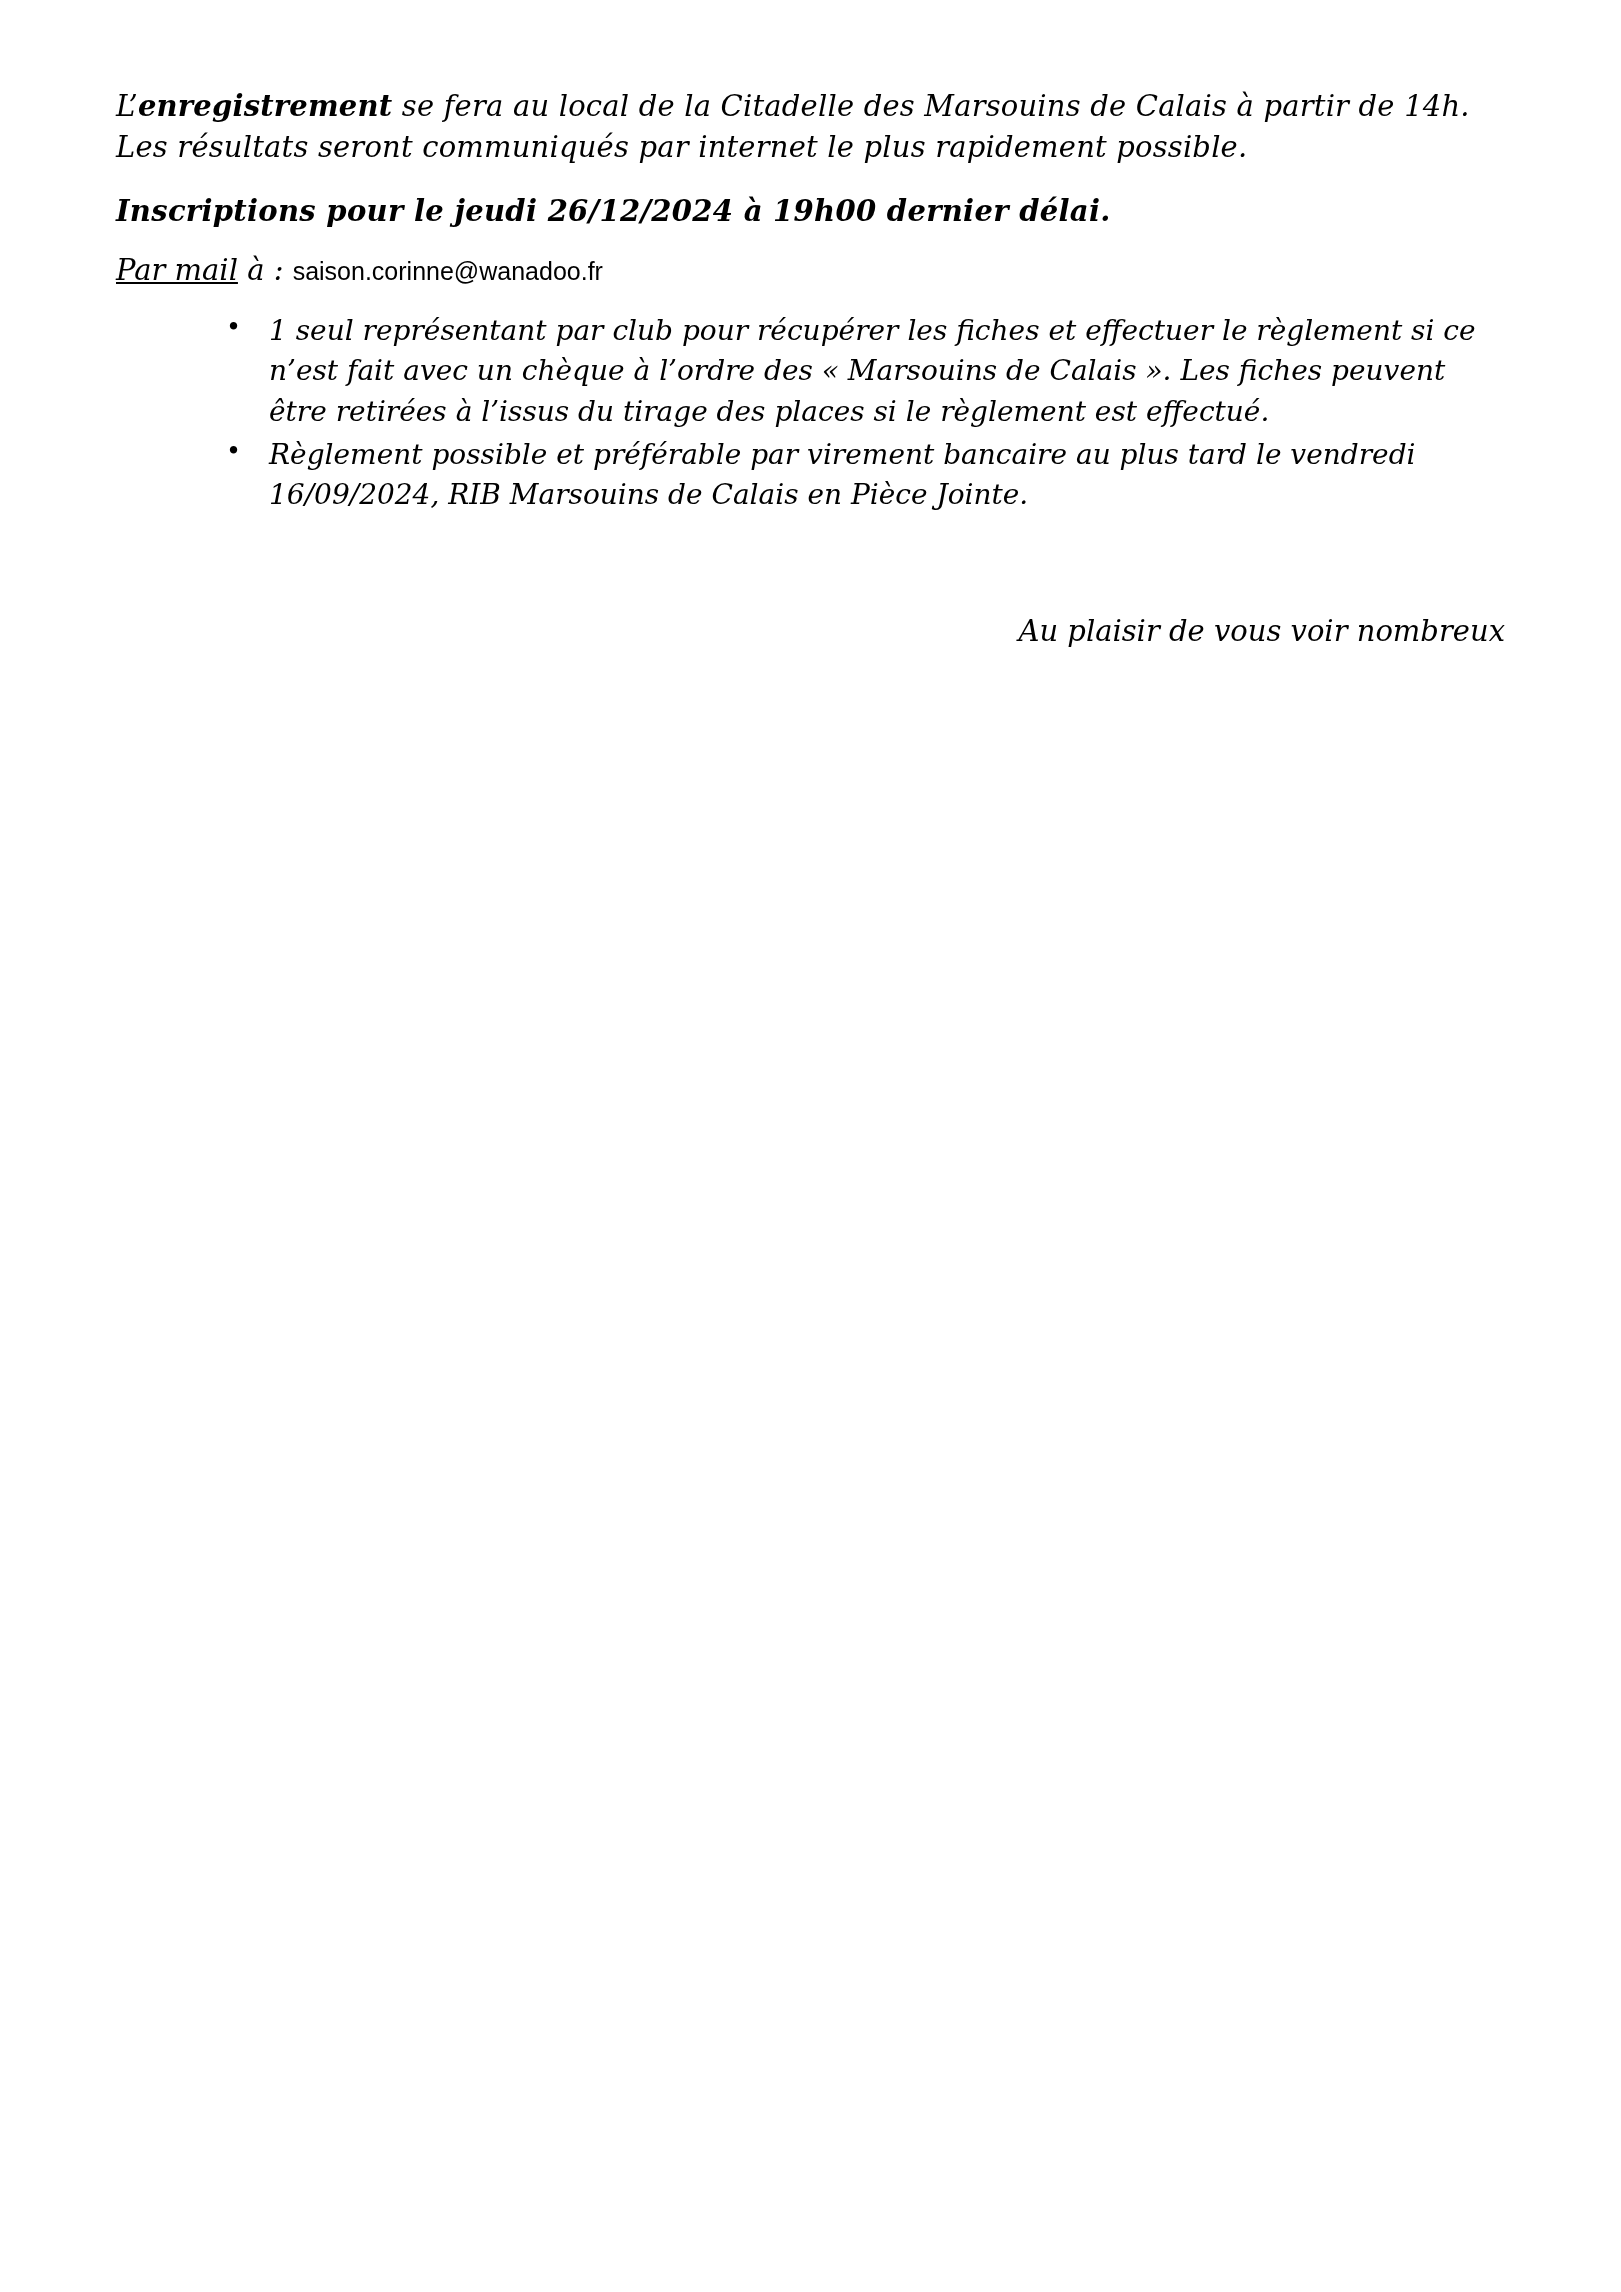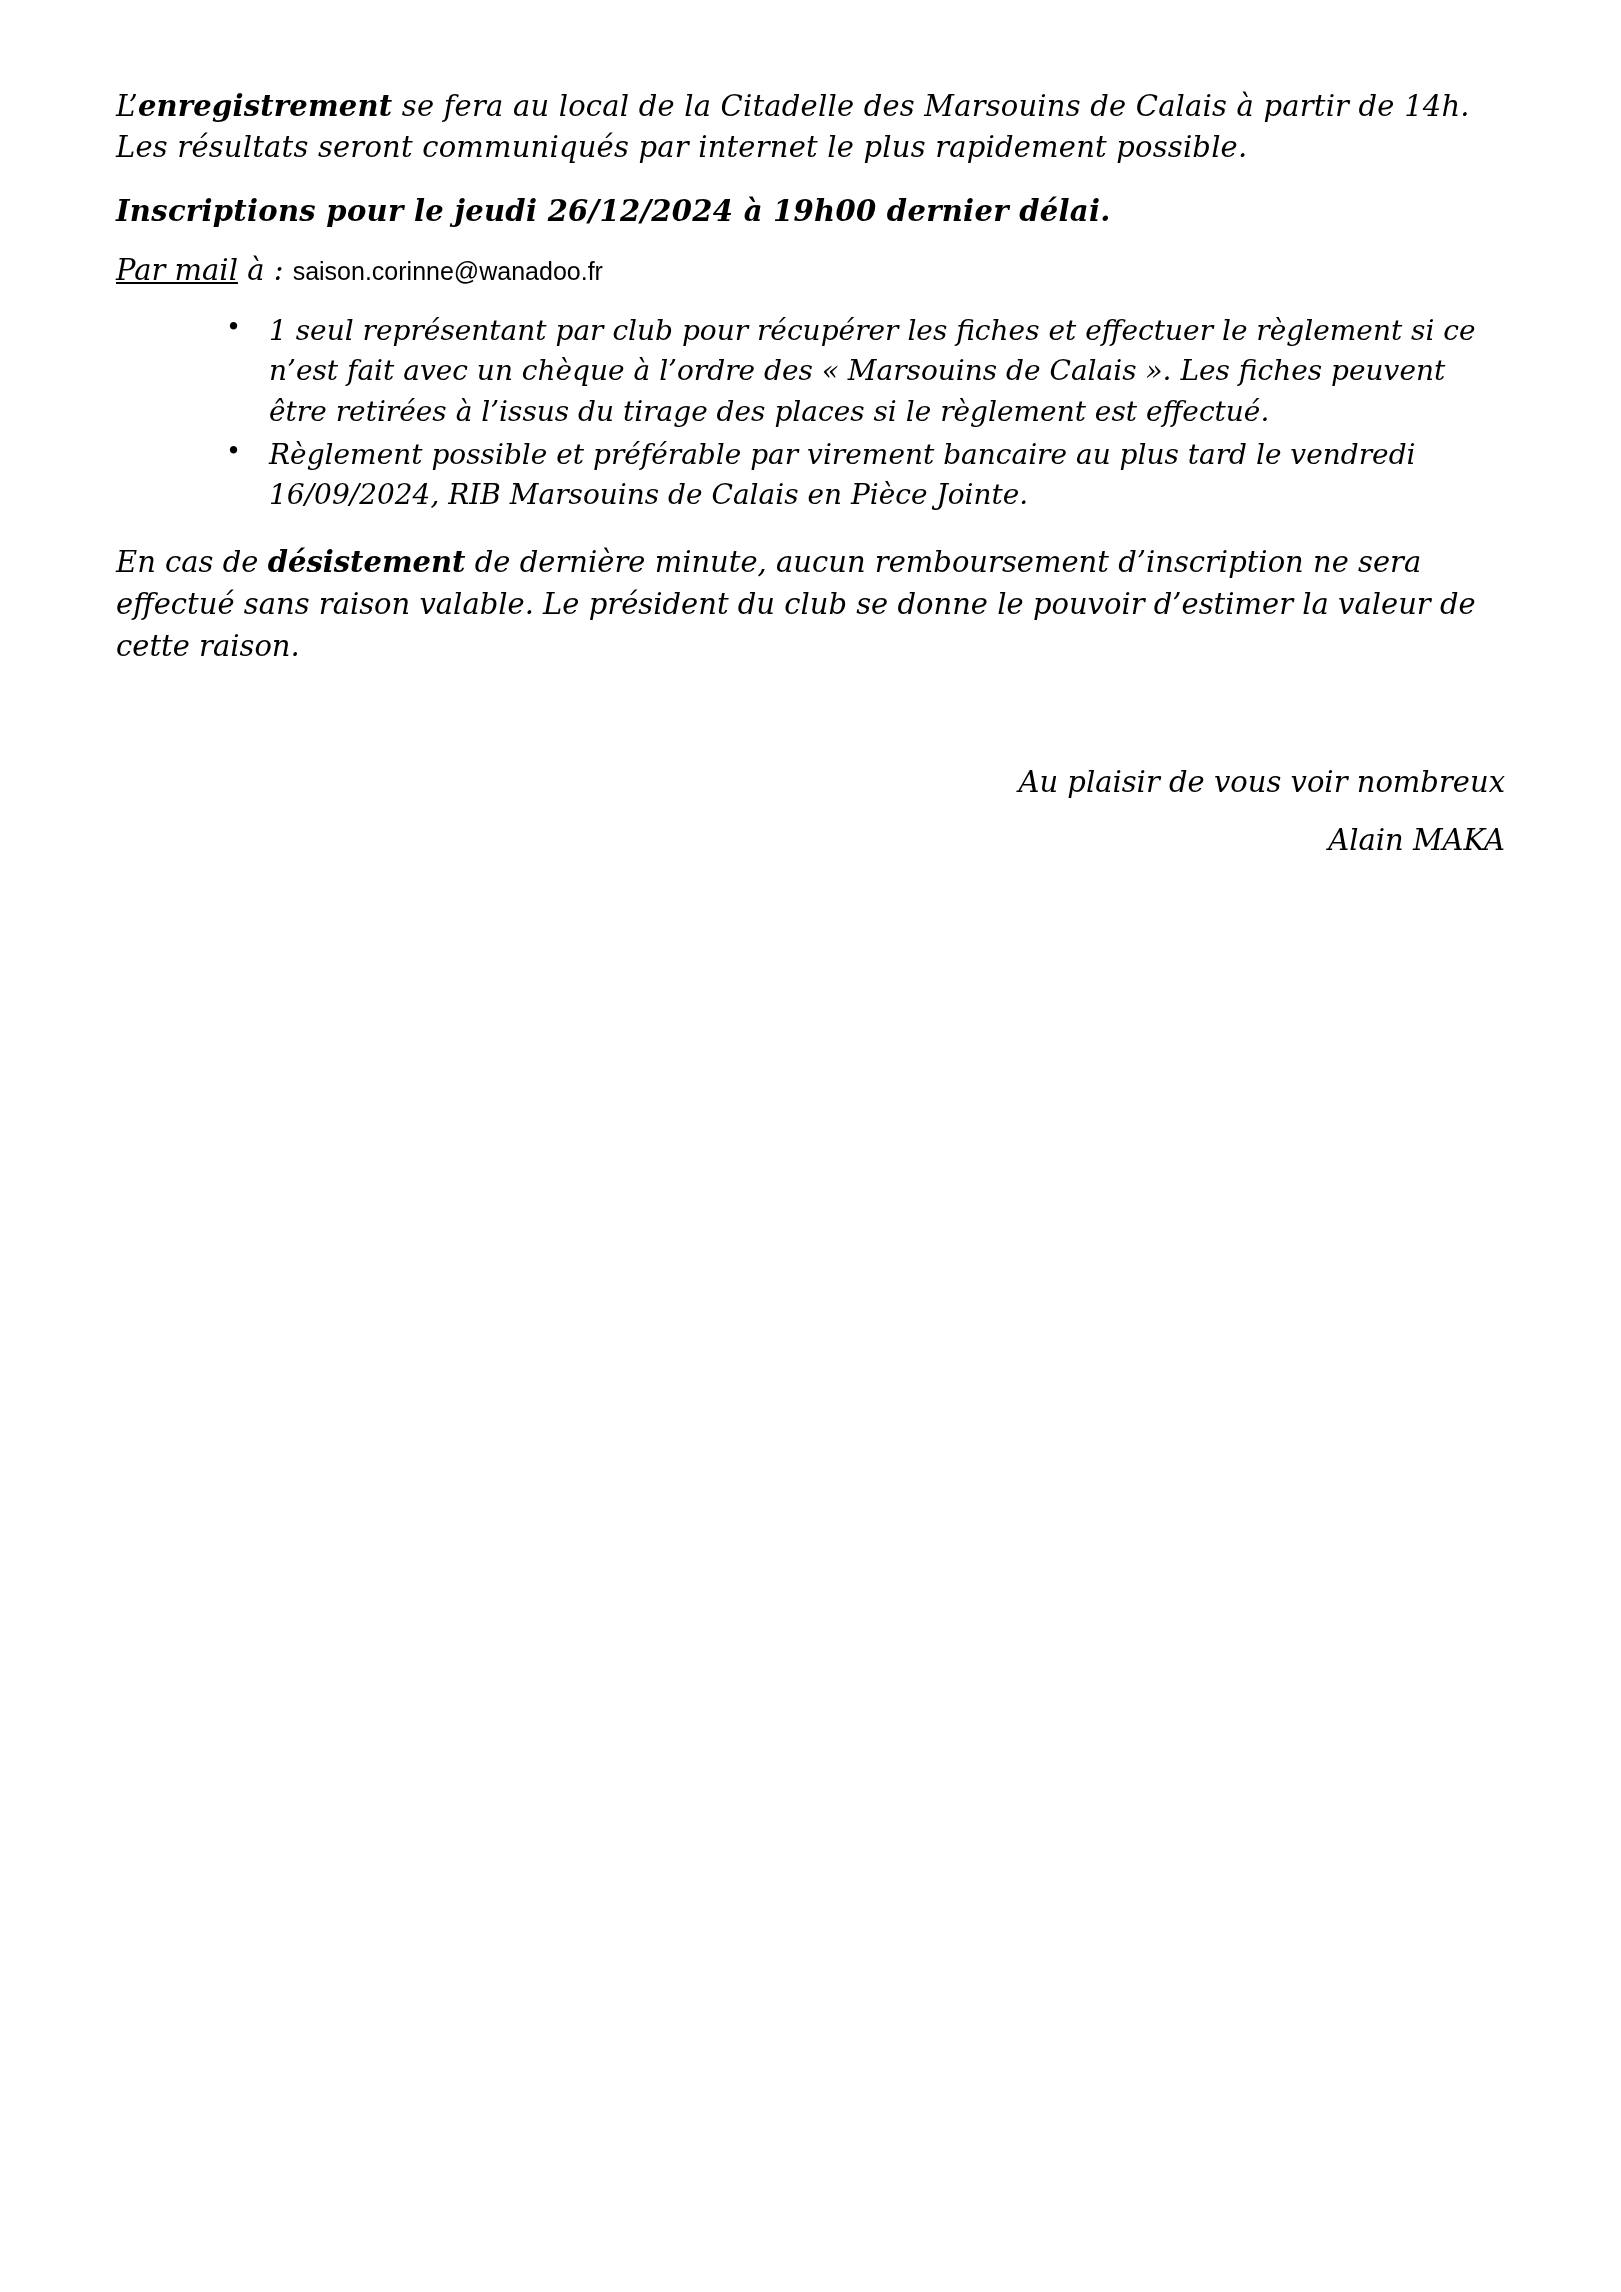--- a/index.html
+++ b/index.html
@@ -112,24 +112,20 @@
 
   <p class="p-mail">
     <span class="label">Par mail</span><span> à : </span><span class="addr">saison.corinne@wanadoo.fr</span>
   </p>
 
   <ul class="bullets">
     <li>1 seul représentant par club pour récupérer les fiches et effectuer  le règlement si ce n’est fait avec un chèque à l’ordre des « Marsouins de Calais ». Les fiches peuvent être retirées à l’issus du tirage des places  si le règlement est effectué.</li>
     <li>Règlement possible et préférable par virement bancaire au plus tard le vendredi 16/09/2024, RIB Marsouins de Calais en Pièce Jointe.</li>
   </ul>
 
-  <p class="p-cancel">
-    <span>En cas de </span><span class="bold">désistement</span><span> de dernière minute, aucun remboursement d’inscription ne sera effectué sans raison valable. Le président du club se donne le pouvoir d’estimer la valeur de cette raison.</span>
-  </p>
 
   <div class="closing">
     <div class="line">Au plaisir de vous voir nombreux</div>
-    <div class="line">Alain MAKA</div>
   </div>
 
   <div class="spacer-bottom"></div>
 </div>
 
 
 </body></html>

